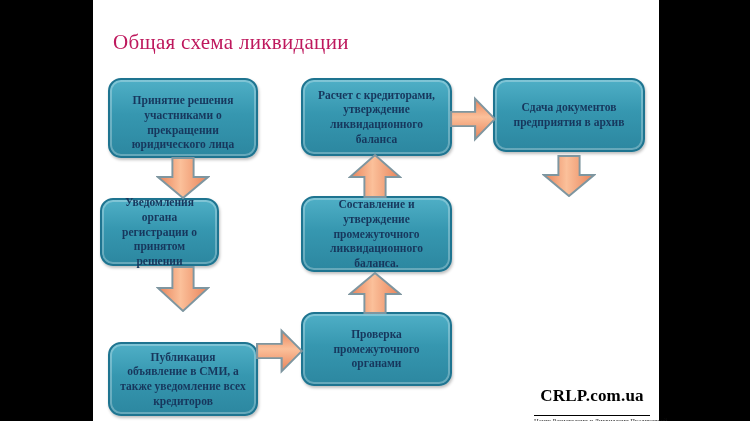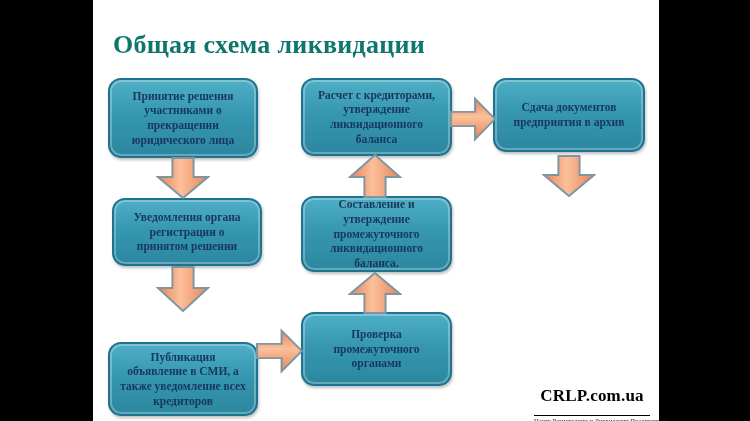--- a/index.html
+++ b/index.html
@@ -10,41 +10,41 @@
     overflow:hidden;
     font-family:"Liberation Serif", serif;
   }
   .letterbox{
     position:absolute;top:0;height:421px;background:#000;
   }
   .letterbox.left{left:0;width:93px;}
   .letterbox.right{left:659px;width:91px;}
   .slide-title{
     position:absolute;left:113px;top:30px;width:420px;
-    font-size:26px;font-weight:bold;color:#0f766e;
+    font-size:21px;font-weight:normal;color:#be185d;
     letter-spacing:0.3px;
   }
   .node{
     position:absolute;
     box-sizing:border-box;
     border-radius:13px;
     background:linear-gradient(180deg,#4fafc6 0%,#3697b0 45%,#2c87a0 100%);
     border:2px solid #1e7490;
     box-shadow:inset 0 0 0 2px rgba(255,255,255,0.28), 1px 2px 3px rgba(0,0,0,0.25);
     display:flex;align-items:center;justify-content:center;
     text-align:center;
     color:#17375d;
     font-weight:bold;
     font-size:11.5px;
     line-height:1.28;
     padding:4px 10px;
   }
   .node-text{display:block;}
-  .box1{left:108px;top:78px;width:150px;height:80px;}
-  .box2{left:112px;top:198px;width:150px;height:68px;justify-content:flex-end;}
+  .box1{left:108px;top:78px;width:150px;height:80px;align-items:flex-end;}
+  .box2{left:100px;top:198px;width:119px;height:68px;justify-content:flex-end;}
   .box3{left:108px;top:314px;width:150px;height:74px;margin-top:28px;}
   .box4{left:301px;top:312px;width:151px;height:74px;}
   .box5{left:301px;top:196px;width:151px;height:76px;}
   .box6{left:301px;top:78px;width:151px;height:78px;}
   .box7{left:493px;top:78px;width:152px;height:74px;}
   .arrow{position:absolute;}
   .a1{left:156px;top:157px;width:54px;height:42px;}
   .a2{left:156px;top:266px;width:54px;height:46px;}
   .a3{left:256px;top:328px;width:47px;height:46px;}
   .a4{left:348px;top:272px;width:54px;height:42px;}

